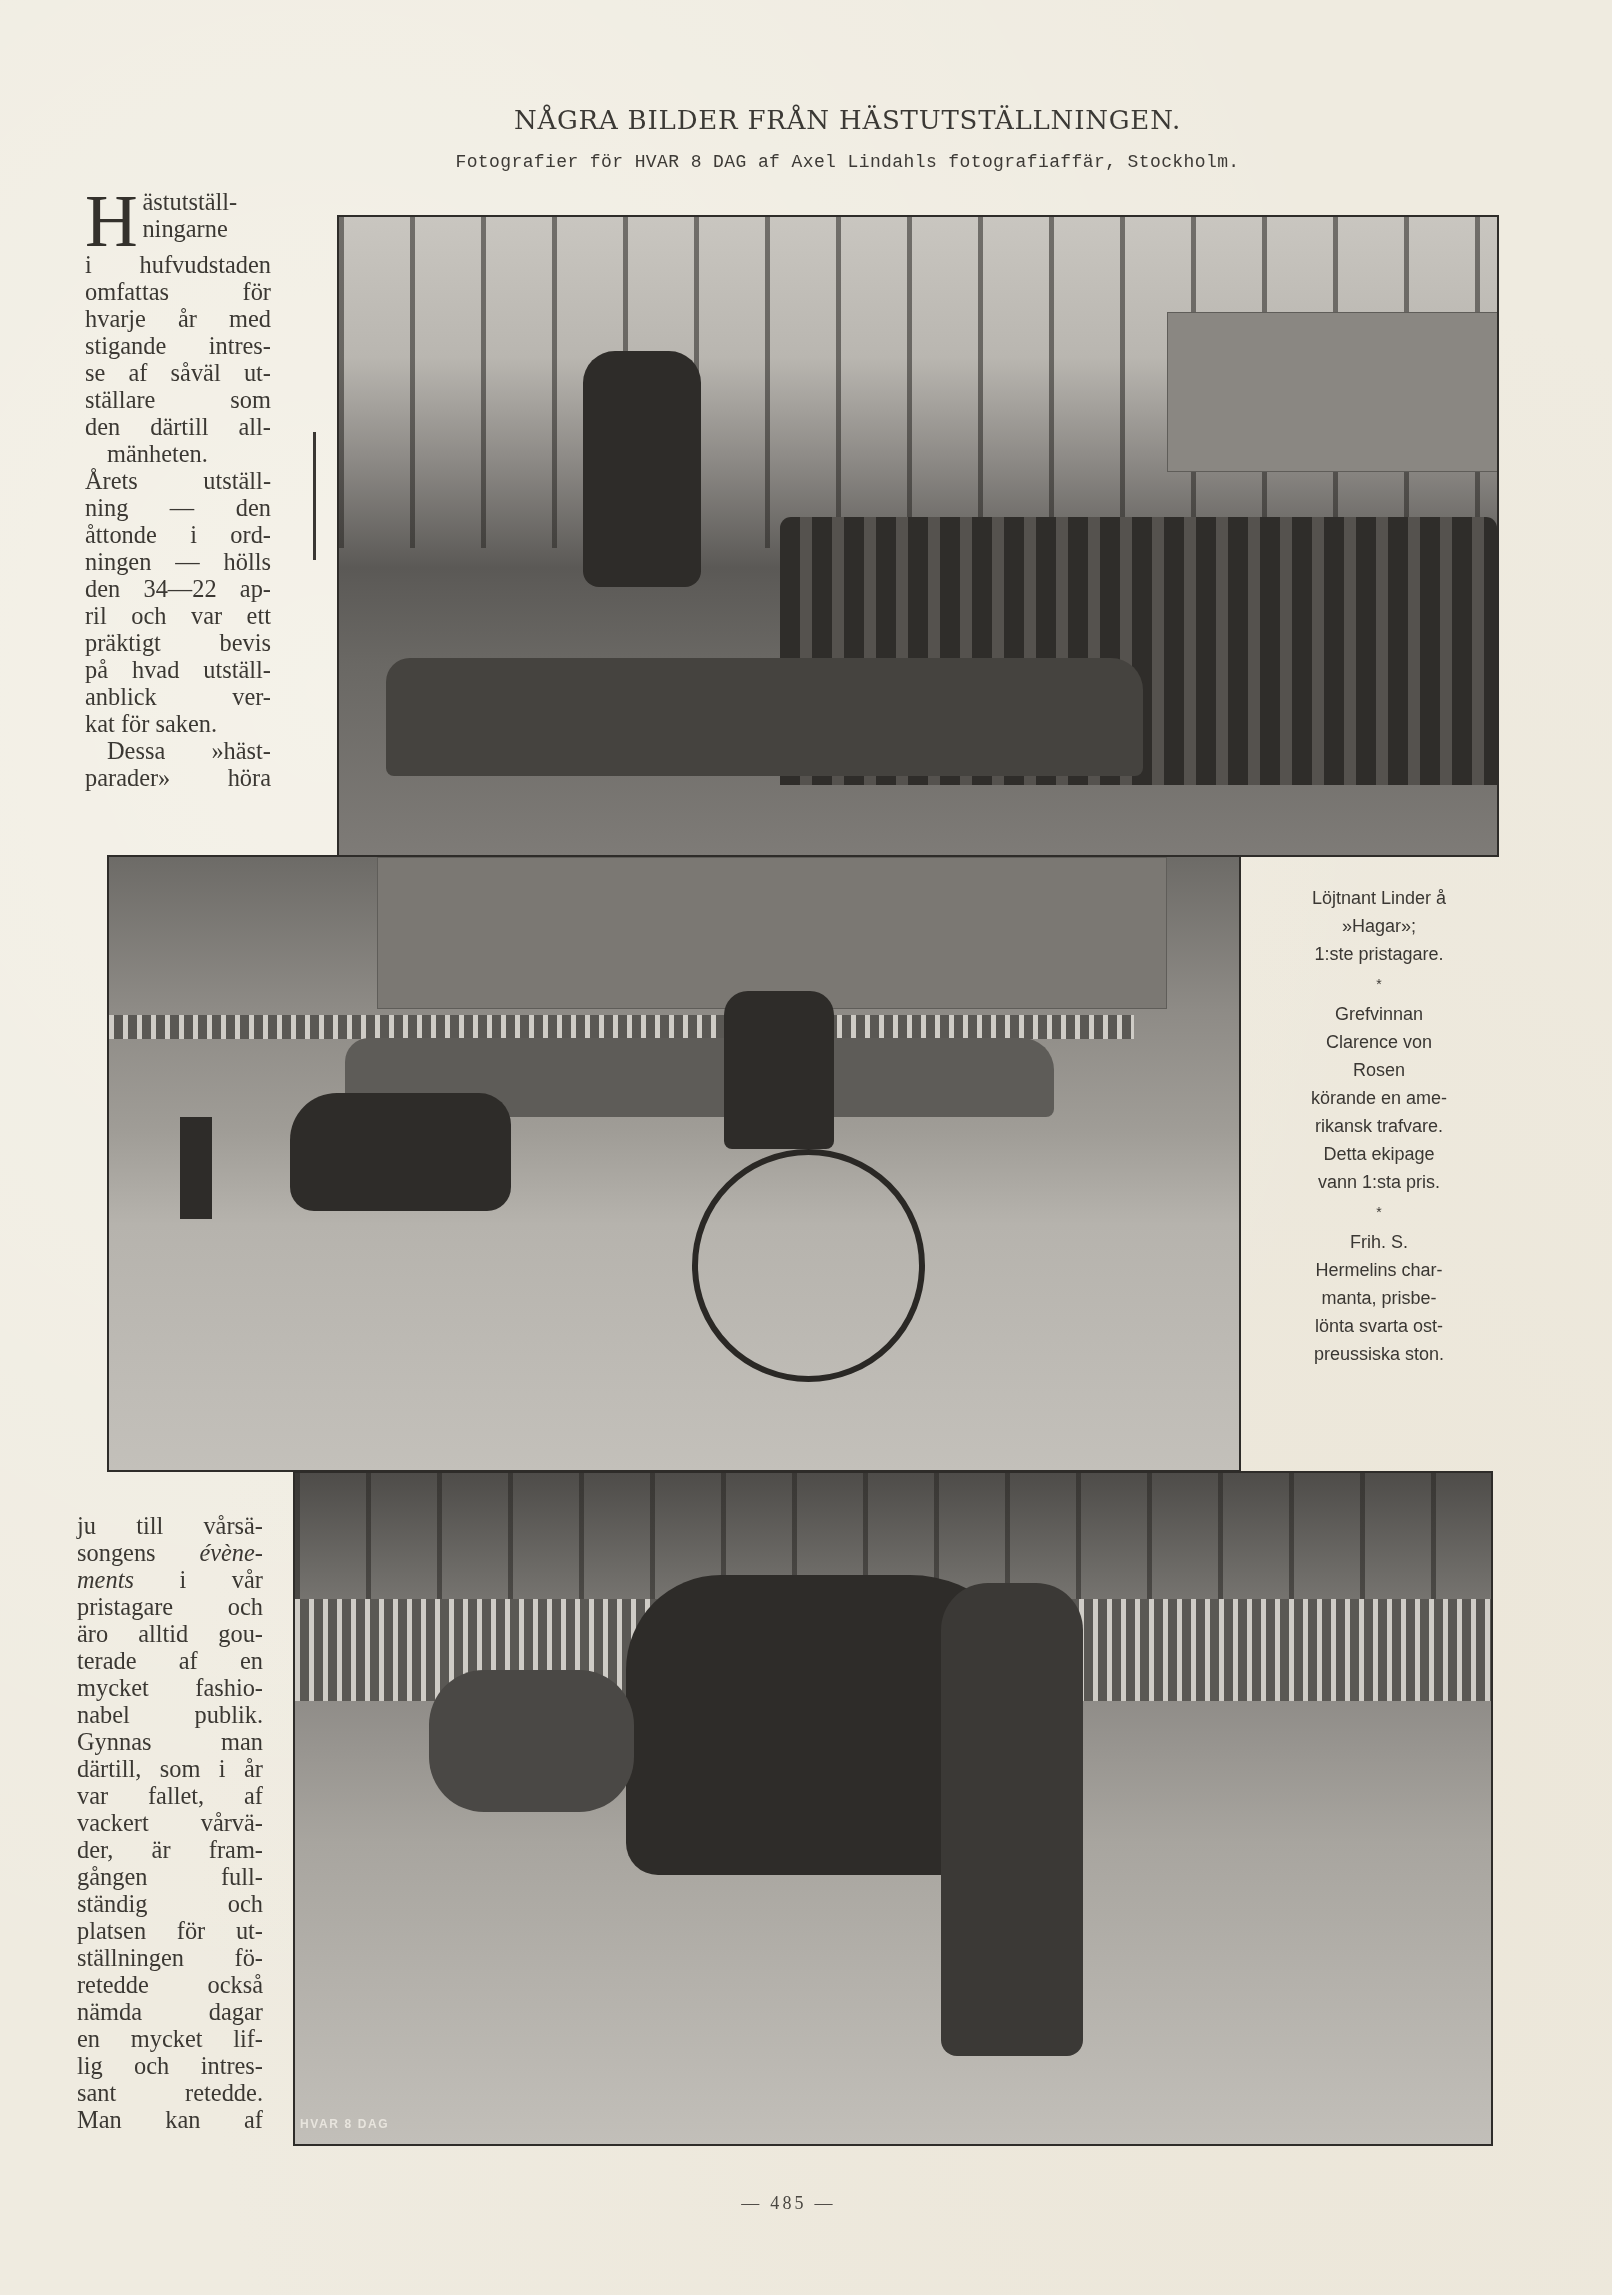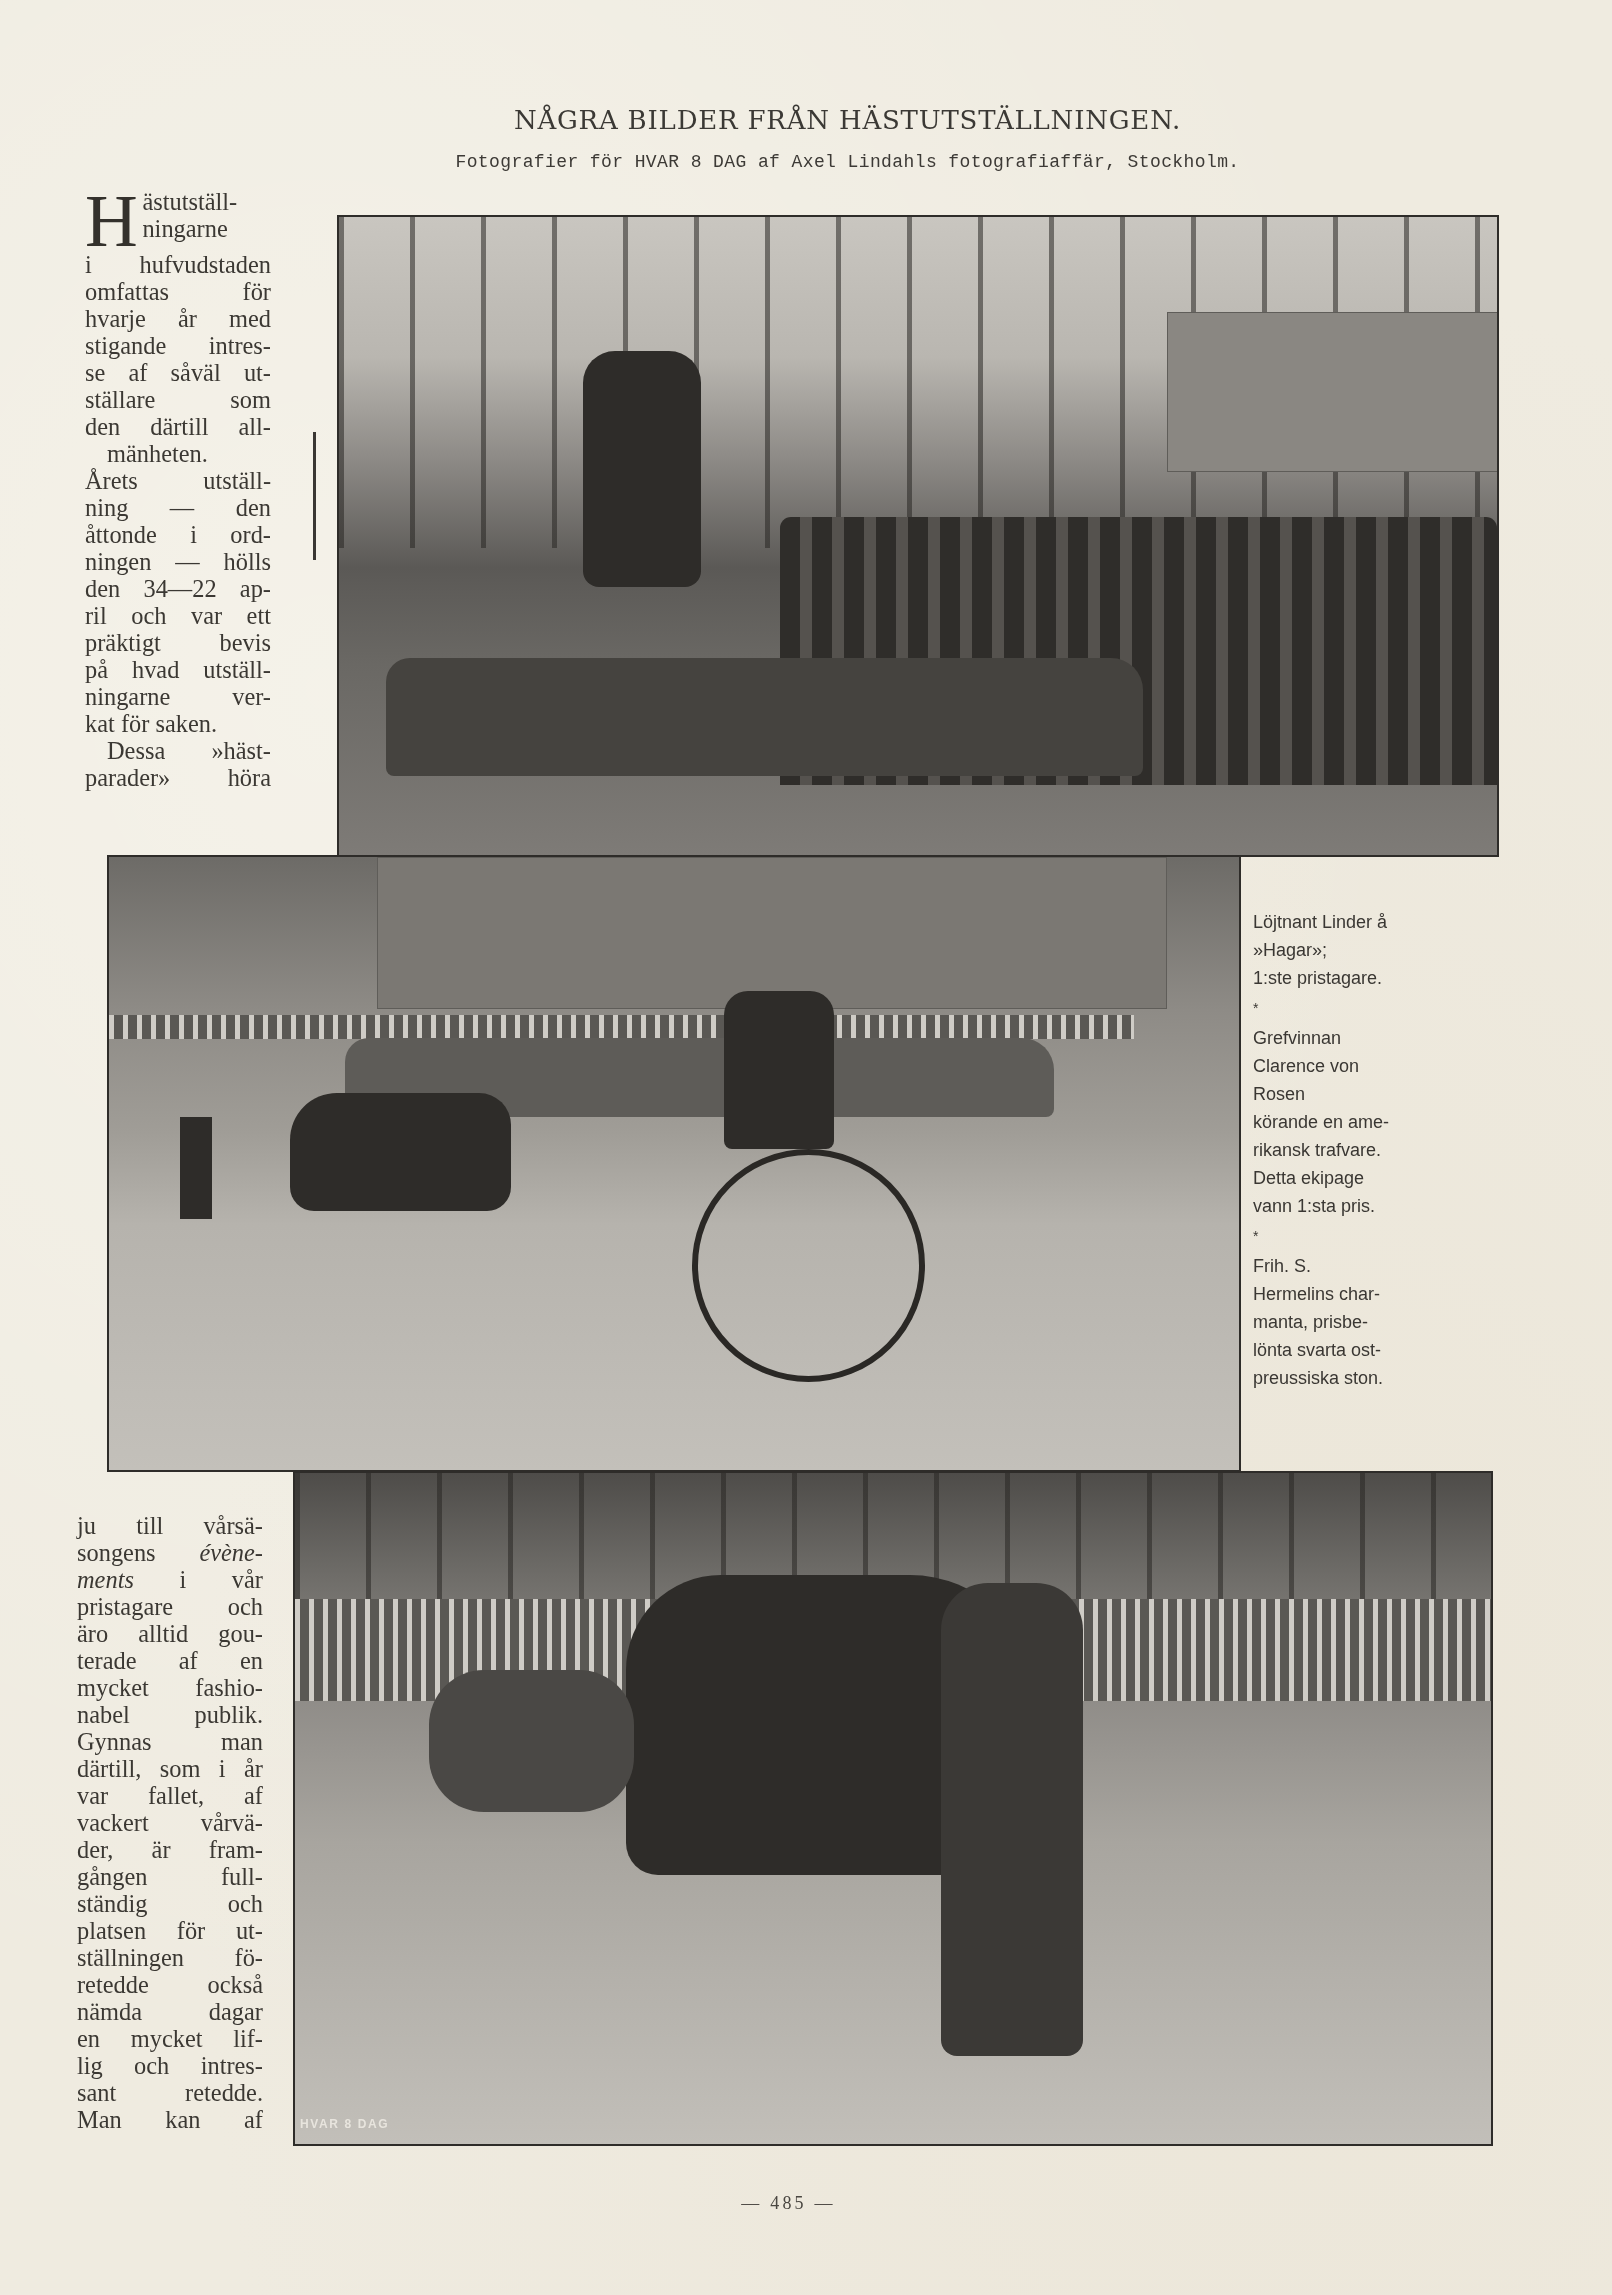--- a/index.html
+++ b/index.html
@@ -88,23 +88,23 @@
   .wheel { position: absolute; border: 6.3px solid #2a2825; border-radius: 50%; }
   .fence { position: absolute; background: repeating-linear-gradient(90deg, #cfccc6 0 4.7px, #5a5854 4.7px 14px); }
 
   .watermark {
     position: absolute; left: 300px; top: 2117px;
     font-family: "Liberation Sans", sans-serif; font-size: 12px; font-weight: bold;
     color: #e8e5de; letter-spacing: 1.6px;
   }
 
   .caption {
-    position: absolute; left: 1253px; top: 908px; width: 252px;
+    position: absolute; left: 1253px; top: 884px; width: 252px;
     font-family: "Liberation Sans", "DejaVu Sans", sans-serif;
-    font-size: 18px; line-height: 28px; color: #3a3733; text-align: left;
+    font-size: 18px; line-height: 28px; color: #3a3733; text-align: center;
   }
   .caption .star { display: block; font-size: 14px; line-height: 32px; }
   .caption .block { display: block; }
 
   .page-number {
     position: absolute; left: 694px; top: 2193px; width: 189px; text-align: center;
     font-family: "Liberation Serif", serif; font-size: 18px; color: #4a4741;
     letter-spacing: 3.2px;
   }
 </style>
@@ -129,21 +129,21 @@
   <span class="line">den därtill all-</span>
   <span class="line last indent">mänheten.</span>
   <span class="line">Årets utställ-</span>
   <span class="line">ning — den</span>
   <span class="line">åttonde i ord-</span>
   <span class="line">ningen — hölls</span>
   <span class="line">den 34—22 ap-</span>
   <span class="line">ril och var ett</span>
   <span class="line">präktigt bevis</span>
   <span class="line">på hvad utställ-</span>
-  <span class="line">ningarne ver-</span>
+  <span class="line">anblick ver-</span>
   <span class="line last">kat för saken.</span>
   <span class="line indent">Dessa »häst-</span>
   <span class="line">parader» höra</span>
 </div>
 
 <div class="vmark"></div>
 
 <div class="photo photo-1">
   <div class="img">
     <div class="trees" style="left:0;top:0;width:100%;height:331px;"></div>

